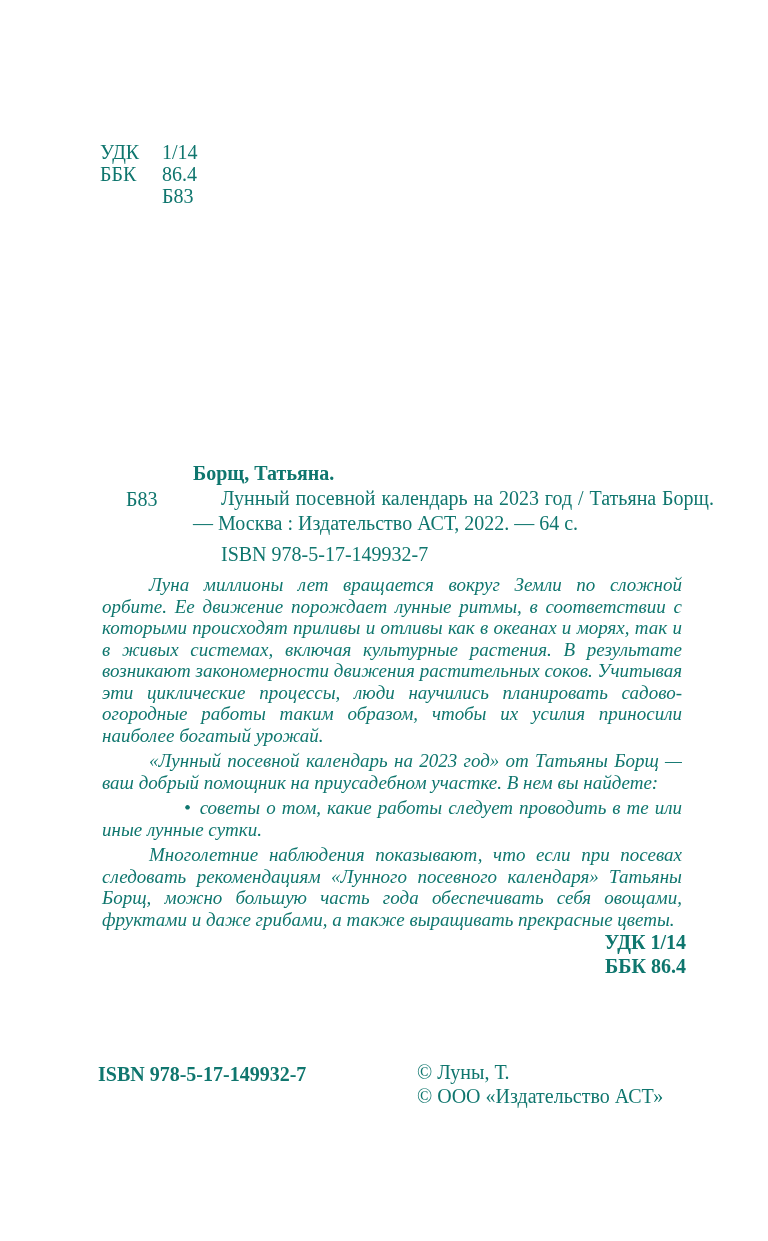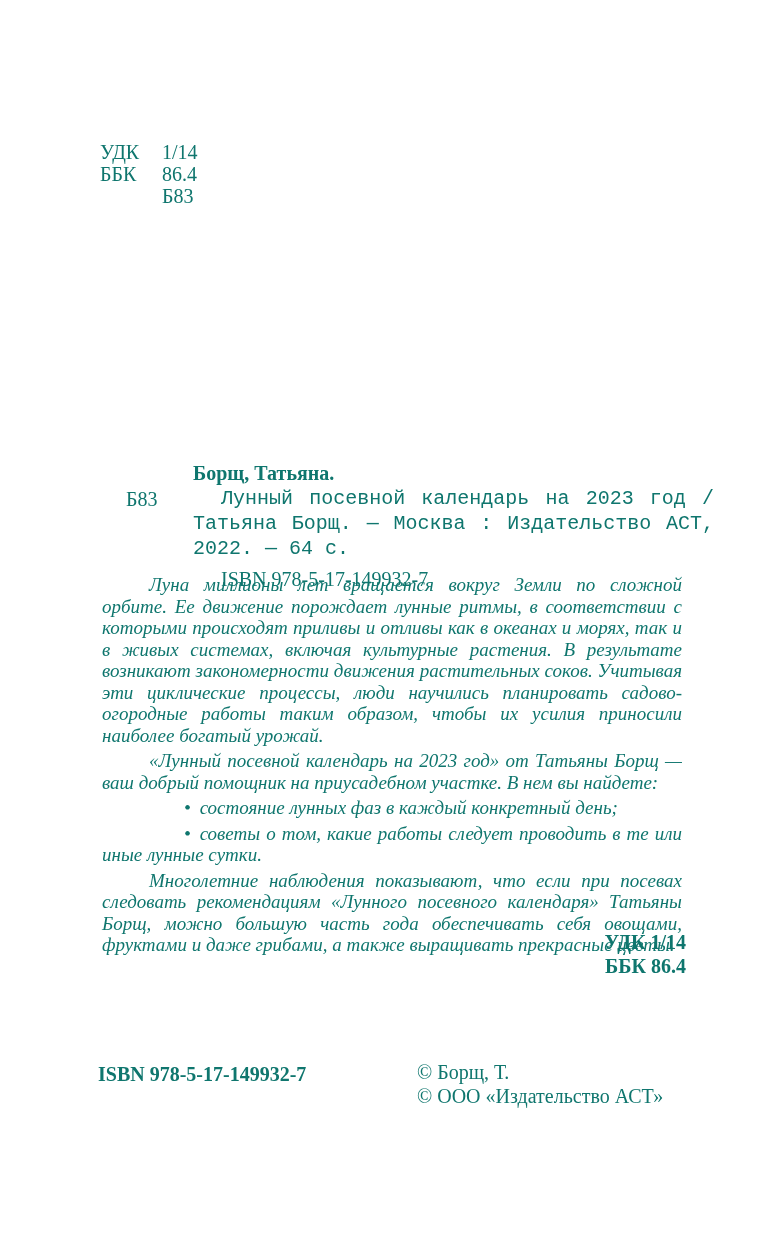--- a/index.html
+++ b/index.html
@@ -44,21 +44,20 @@
   }
   .catalog .author-sign {
     position: absolute;
     left: 0;
     top: 26px;
   }
   .catalog .desc {
     margin: 0 0 0 67px;
     text-indent: 28px;
     text-align: justify;
-    font-family: Liberation Mono, monospace;
   }
   .catalog .isbn-line {
     margin: 6px 0 0 95px;
   }
 
   
   .annotation {
     position: absolute;
     left: 98px;
     top: 570px;
@@ -119,30 +118,29 @@
   <div class="catalog">
     <p class="author">Борщ, Татьяна.</p>
     <span class="author-sign">Б83</span>
     <p class="desc">Лунный посевной календарь на 2023 год / Татьяна Борщ. — Москва : Издательство АСТ, 2022. — 64 с.</p>
     <p class="isbn-line">ISBN 978-5-17-149932-7</p>
   </div>
 
   <div class="annotation">
     <p class="para">Луна миллионы лет вращается вокруг Земли по сложной орбите. Ее движение порождает лунные ритмы, в соответствии с которыми происходят приливы и отливы как в океанах и морях, так и в живых системах, включая культурные растения. В результате возникают закономерности движения растительных соков. Учитывая эти циклические процессы, люди научились планировать садово-огородные работы таким образом, чтобы их усилия приносили наиболее богатый урожай.</p>
     <p class="para">«Лунный посевной календарь на 2023 год» от Татьяны Борщ — ваш добрый помощник на приусадебном участке. В нем вы найдете:</p>
-    <p class="bullet-para"><span class="bullet">•</span><span>состояние лунных фаз в каждый конкретный день;</span></p>
     <p class="bullet-para"><span class="bullet">•</span><span>советы о том, какие работы следует проводить в те или иные лунные сутки.</span></p>
     <p class="para">Многолетние наблюдения показывают, что если при посевах следовать рекомендациям «Лунного посевного календаря» Татьяны Борщ, можно большую часть года обеспечивать себя овощами, фруктами и даже грибами, а также выращивать прекрасные цветы.</p>
   </div>
 
   <div class="right-codes">
     <div>УДК 1/14</div>
     <div>ББК 86.4</div>
   </div>
 
   <div class="imprint-isbn">ISBN 978-5-17-149932-7</div>
 
   <div class="copyright-col">
-    <div>© Борщ, Т.</div>
+    <div>© Луны, Т.</div>
     <div>© ООО «Издательство АСТ»</div>
   </div>
 
 </div>
 
 </body></html>

